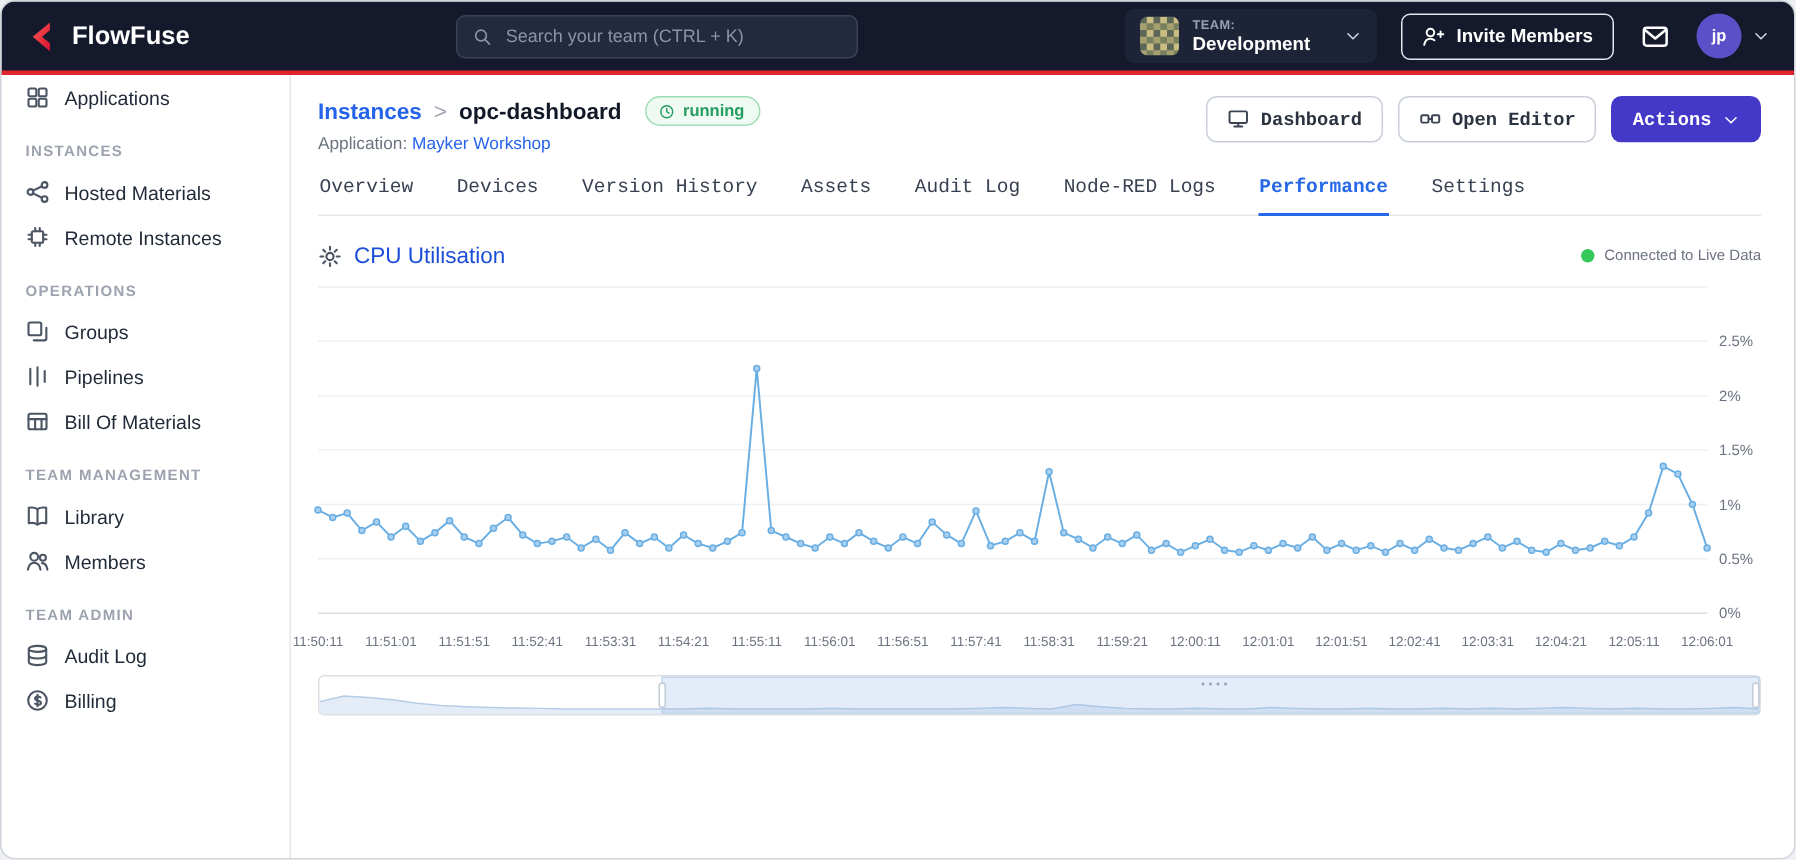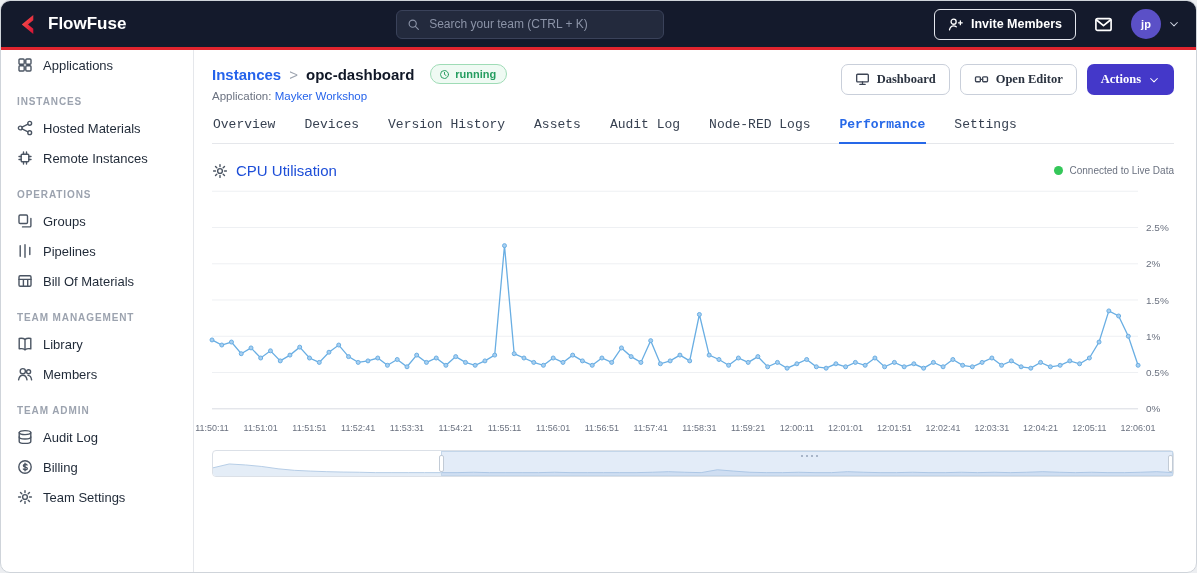--- a/index.html
+++ b/index.html
@@ -36,21 +36,21 @@
 
   .page-header { display:flex; justify-content:space-between; align-items:flex-start; }
   .breadcrumb { display:flex; align-items:center; gap:8px; font-size:15px; }
   .bc-parent { color:var(--link-blue,#2563eb); font-weight:600; cursor:pointer; }
   .bc-sep { color:#9ca3af; }
   .bc-current { color:#111827; font-weight:700; }
   .badge { display:inline-flex; align-items:center; gap:5px; border:1px solid #9fdcb6; background:#effaf3; color:var(--running-green,#259d60); font-size:11px; font-weight:600; padding:3px 10px 3px 8px; border-radius:999px; margin-left:8px; }
   .app-line { margin-top:6px; font-size:11.5px; color:#6b7280; }
   .app-line a { color:var(--link-blue,#2563eb); cursor:pointer; text-decoration:none; }
   .ph-actions { display:flex; gap:10px; }
-  .btn { display:inline-flex; align-items:center; gap:7px; height:31px; padding:0 13px; border-radius:7px; font-size:12.5px; font-weight:700; border:1px solid #c9cfda; background:#fff; color:#2b3340; cursor:pointer; font-family:Liberation Serif, serif; }
+  .btn { display:inline-flex; align-items:center; gap:7px; height:31px; padding:0 13px; border-radius:7px; font-size:12.5px; font-weight:700; border:1px solid #c9cfda; background:#fff; color:#2b3340; cursor:pointer; font-family:Liberation Mono, monospace; }
   .btn .ic { color:#3c4454; }
   .btn-primary { background:var(--actions-purple,#4438c9); border-color:transparent; color:#fff; }
   .btn-primary .ic { color:#fff; }
 
   .tabs { display:flex; gap:27px; margin-top:15px; border-bottom:1px solid #e5e7eb; }
   .tab { background:none; border:none; padding:0 1px 10px; font-size:13px; color:#374151; cursor:pointer; font-family:Liberation Mono, monospace; border-bottom:2px solid transparent; margin-bottom:-1px; }
   .tab.active { color:var(--active-tab-blue,#2668e8); font-weight:600; border-bottom-color:var(--active-tab-blue,#2668e8); }
 
   .panel-header { display:flex; justify-content:space-between; align-items:center; margin-top:18px; margin-bottom:4px; }
   .panel-title { display:flex; align-items:center; gap:8px; font-size:15px; font-weight:400; color:#1d4ed8; }
@@ -95,20 +95,32 @@
       <span class="icw">
           <svg class="ic" width="13" height="13" viewBox="0 0 16 16" fill="none" stroke="currentColor" stroke-width="1.4" stroke-linecap="round" stroke-linejoin="round">
             <circle cx="7" cy="7" r="4.4"></circle>
             <path d="M10.3 10.3L14 14"></path>
           </svg>
         </span>
       <input type="text" placeholder="Search your team (CTRL + K)" style="">
     </div>
 
     <div class="nav-right">
+      <div class="team">
+        <span class="team-avatar"></span>
+        <div class="team-text">
+          <span class="team-label">TEAM:</span>
+          <span class="team-name">Development</span>
+        </div>
+        <span class="chev icw">
+            <svg class="ic" width="12" height="12" viewBox="0 0 16 16" fill="none" stroke="currentColor" stroke-width="1.4" stroke-linecap="round" stroke-linejoin="round">
+              <path d="M3.5 6l4.5 4.5L12.5 6"></path>
+            </svg>
+          </span>
+      </div>
 
       <button class="btn-invite">
         <span class="icw">
             <svg class="ic" width="15" height="15" viewBox="0 0 16 16" fill="none" stroke="currentColor" stroke-width="1.4" stroke-linecap="round" stroke-linejoin="round">
               <circle cx="6" cy="5" r="2.7"></circle>
               <path d="M1.6 13.8c.5-2.9 2.3-4.4 4.4-4.4 1 0 2 .4 2.8 1.1M11.2 6.2h4M13.2 4.2v4"></path>
             </svg>
           </span>
         <span>Invite Members</span>
       </button>
@@ -208,27 +220,20 @@
             <path d="M2.2 8c0 1.1 2.6 2 5.8 2s5.8-.9 5.8-2"></path>
           </svg>
           <span class="sb-label">Audit Log</span>
         </div>
         <div class="sb-item">
           <svg class="ic" width="16" height="16" viewBox="0 0 16 16" fill="none" stroke="currentColor" stroke-width="1.4" stroke-linecap="round" stroke-linejoin="round">
             <circle cx="8" cy="8" r="6.2"></circle>
             <path d="M10 6c-.4-.9-3.6-1.1-3.6.7 0 1.9 3.9.9 3.9 2.8 0 1.7-3 1.6-3.9.6M8 4.2v7.6"></path>
           </svg>
           <span class="sb-label">Billing</span>
-        </div>
-        <div class="sb-item">
-          <svg class="ic" width="16" height="16" viewBox="0 0 16 16" fill="none" stroke="currentColor" stroke-width="1.4" stroke-linecap="round" stroke-linejoin="round">
-            <circle cx="8" cy="8" r="2.4"></circle>
-            <path d="M8 1.6v1.9M8 12.5v1.9M1.6 8h1.9M12.5 8h1.9M3.5 3.5l1.3 1.3M11.2 11.2l1.3 1.3M12.5 3.5l-1.3 1.3M4.8 11.2l-1.3 1.3"></path>
-          </svg>
-          <span class="sb-label">Team Settings</span>
         </div>
       </nav>
 
     <main class="main">
 
       <div class="page-header">
         <div>
           <div class="breadcrumb">
             <a class="bc-parent">Instances</a>
             <span class="bc-sep">&gt;</span>

